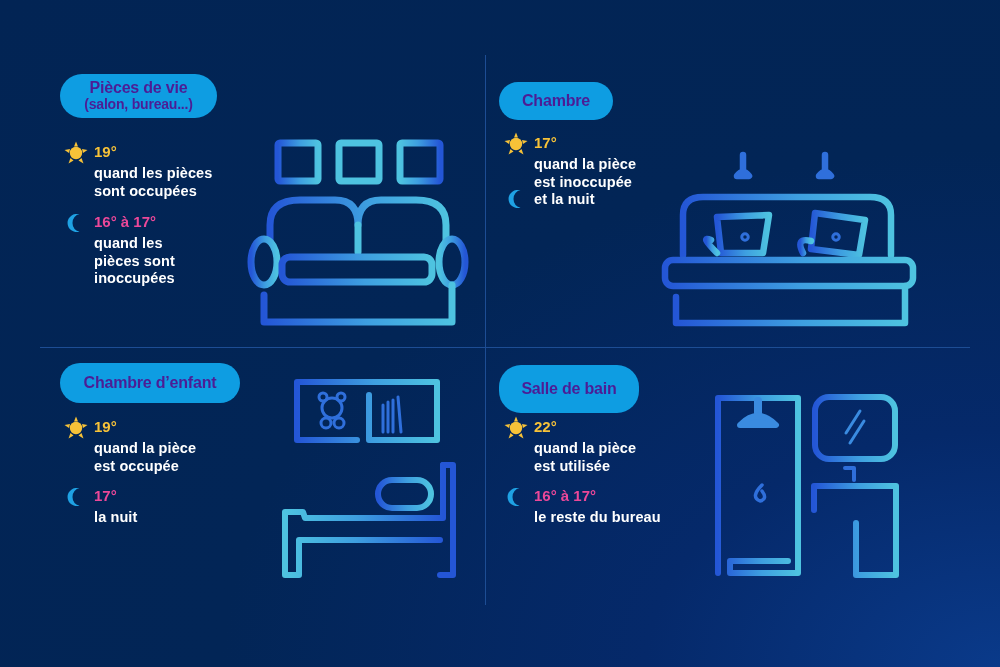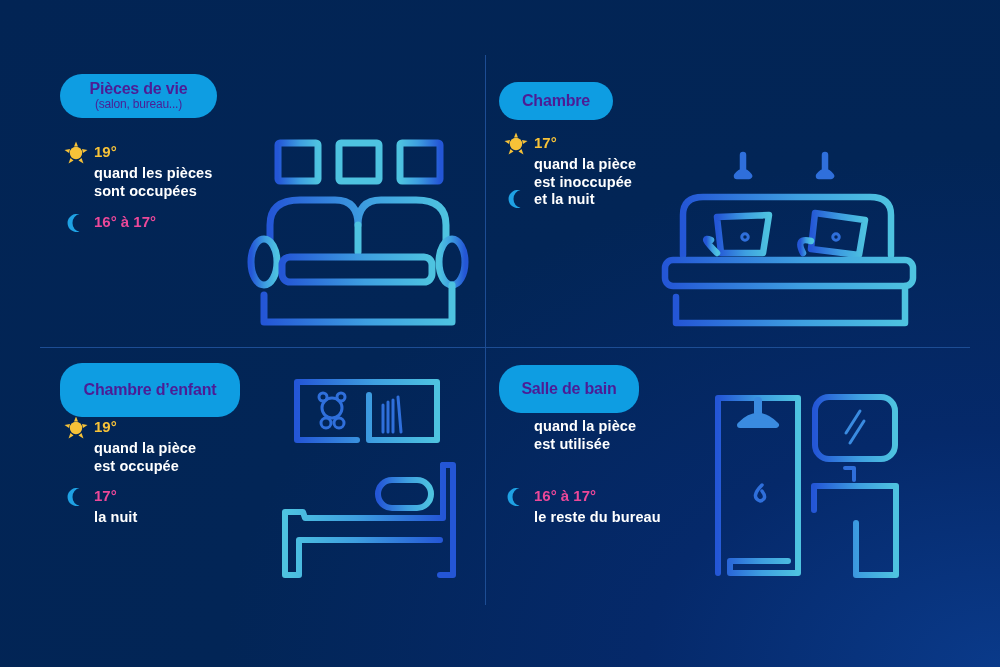--- a/index.html
+++ b/index.html
@@ -17,21 +17,21 @@
     position:absolute;
     background:#0e9de2;
     color:#4c1d95;
     border-radius:22px;
     font-weight:bold;
     font-size:16px;
     letter-spacing:-0.2px;
     display:flex; flex-direction:column; align-items:center; justify-content:center;
     line-height:1.05;
   }
-  .pill .sub { font-size:12px; font-weight:normal; margin-top:0; }
+  .pill .sub { font-size:14px; font-weight:bold; margin-top:0; }
 
   .entry { position:absolute; }
   .entry .row { display:flex; align-items:flex-start; }
   .entry .icon { width:24px; height:24px; margin-right:6px; margin-top:-2px; flex:0 0 24px; }
   .temp { font-size:15px; font-weight:bold; line-height:18px; }
   .temp.day { color:#f7c238; }
   .temp.night { color:#ec4899; }
   .desc { font-size:14.5px; font-weight:bold; color:#fff; line-height:17.5px; margin-left:30px; letter-spacing:0.1px; }
 
   svg.illus { position:absolute; overflow:visible; }
@@ -90,20 +90,25 @@
     <div>sont occupées</div>
   </div>
 </div>
 <div class="entry" style="left:64px;top:213px;">
   <div class="row">
     <svg class="icon">
         <use href="#moon"></use>
       </svg>
     <span class="temp night">16° à 17°</span>
   </div>
+  <div class="desc">
+    <div>quand les</div>
+    <div>pièces sont</div>
+    <div>inoccupées</div>
+  </div>
 </div>
 <svg class="illus" style="left:240px;top:130px;" width="240" height="200">
   <g fill="none" stroke-width="7" stroke-linecap="round" stroke-linejoin="round">
     <rect x="38" y="13" width="40" height="38" rx="2" stroke="url(#gH)"></rect>
     <rect x="99" y="13" width="40" height="38" rx="2" stroke="#4ec3e0"></rect>
     <rect x="160" y="13" width="40" height="38" rx="2" stroke="url(#gHr)"></rect>
     <path d="M30 110 L30 95 Q30 70 60 70 L95 70 Q118 70 118 95 Q118 70 141 70 L176 70 Q206 70 206 95 L206 110" stroke="url(#gH)"></path>
     <line x1="118" y1="95" x2="118" y2="122" stroke="#4ec3e0"></line>
     <ellipse cx="24" cy="132" rx="13" ry="23" stroke="url(#gH)"></ellipse>
     <ellipse cx="212" cy="132" rx="13" ry="23" stroke="url(#gHr)"></ellipse>
@@ -140,21 +145,21 @@
     <path d="M62 108 Q44 90 56 95" stroke="url(#gH)"></path>
     <path d="M160 68 L210 75 L204 110 L156 104 Z" stroke="url(#gH)"></path>
     <path d="M148 108 Q140 92 156 96" stroke="url(#gH)"></path>
     <circle cx="90" cy="92" r="1.5" stroke="#2f6fdb"></circle>
     <circle cx="181" cy="92" r="1.5" stroke="#2f6fdb"></circle>
     <rect x="10" y="115" width="248" height="26" rx="8" stroke="url(#gH)"></rect>
     <path d="M21 152 L21 178 L250 178 L250 141" stroke="url(#gH)"></path>
   </g>
 </svg>
 
-<div class="pill" style="left:60px;top:363px;width:180px;height:54px;">
+<div class="pill" style="left:60px;top:363px;width:180px;height:40px;">
   <span>Chambre d’enfant</span>
 </div>
 <div class="entry" style="left:64px;top:418px;">
   <div class="row">
     <svg class="icon">
         <use href="#sun"></use>
       </svg>
     <span class="temp day">19°</span>
   </div>
   <div class="desc">
@@ -190,20 +195,26 @@
     <rect x="103" y="110" width="53" height="28" rx="14" stroke="url(#gH)"></rect>
     <path d="M168 95 L178 95 L178 205 L165 205" stroke="#2456d6"></path>
     <path d="M168 95 L168 148 L30 148 L28 142 L10 142 L10 205 L24 205 L24 170 L165 170" stroke="url(#gHr)"></path>
   </g>
 </svg>
 
 <div class="pill" style="left:499px;top:365px;width:140px;height:48px;">
   <span>Salle de bain</span>
 </div>
 <div class="entry" style="left:504px;top:418px;">
+  <div class="row">
+    <svg class="icon">
+        <use href="#sun"></use>
+      </svg>
+    <span class="temp day">22°</span>
+  </div>
   <div class="desc">
     <div>quand la pièce</div>
     <div>est utilisée</div>
   </div>
 </div>
 <div class="entry" style="left:504px;top:487px;">
   <div class="row">
     <svg class="icon">
         <use href="#moon"></use>
       </svg>

